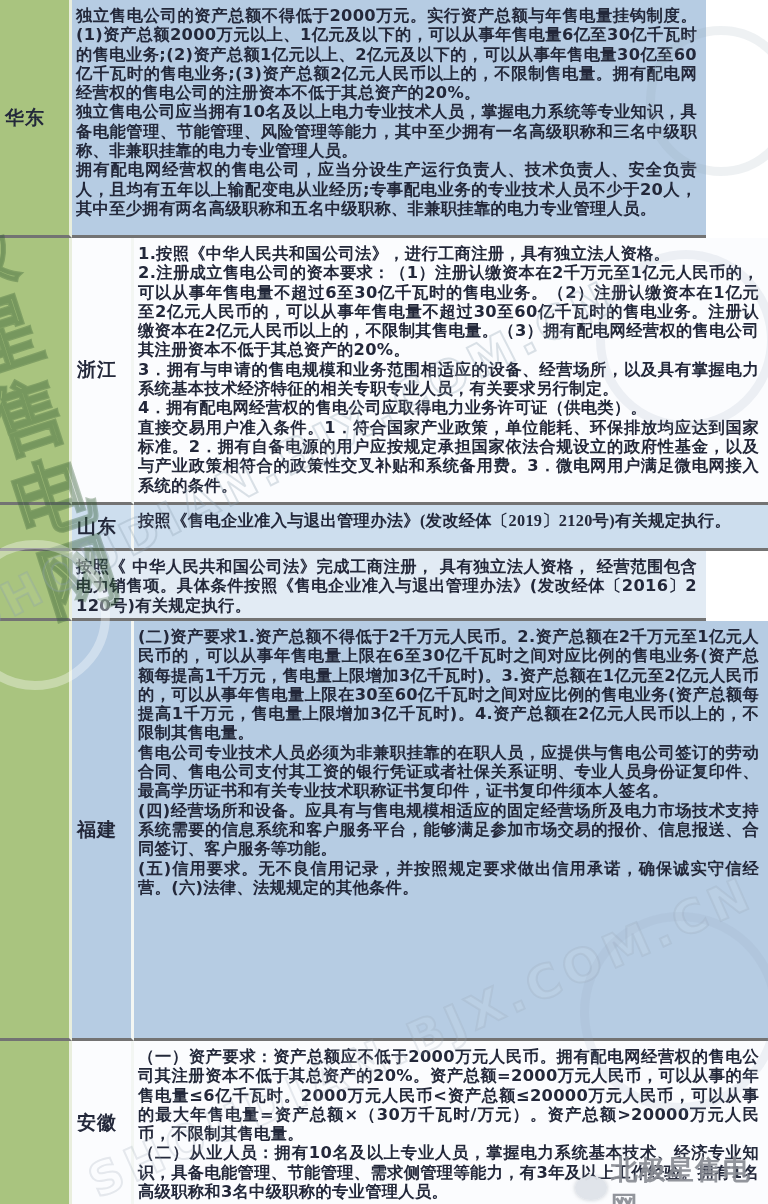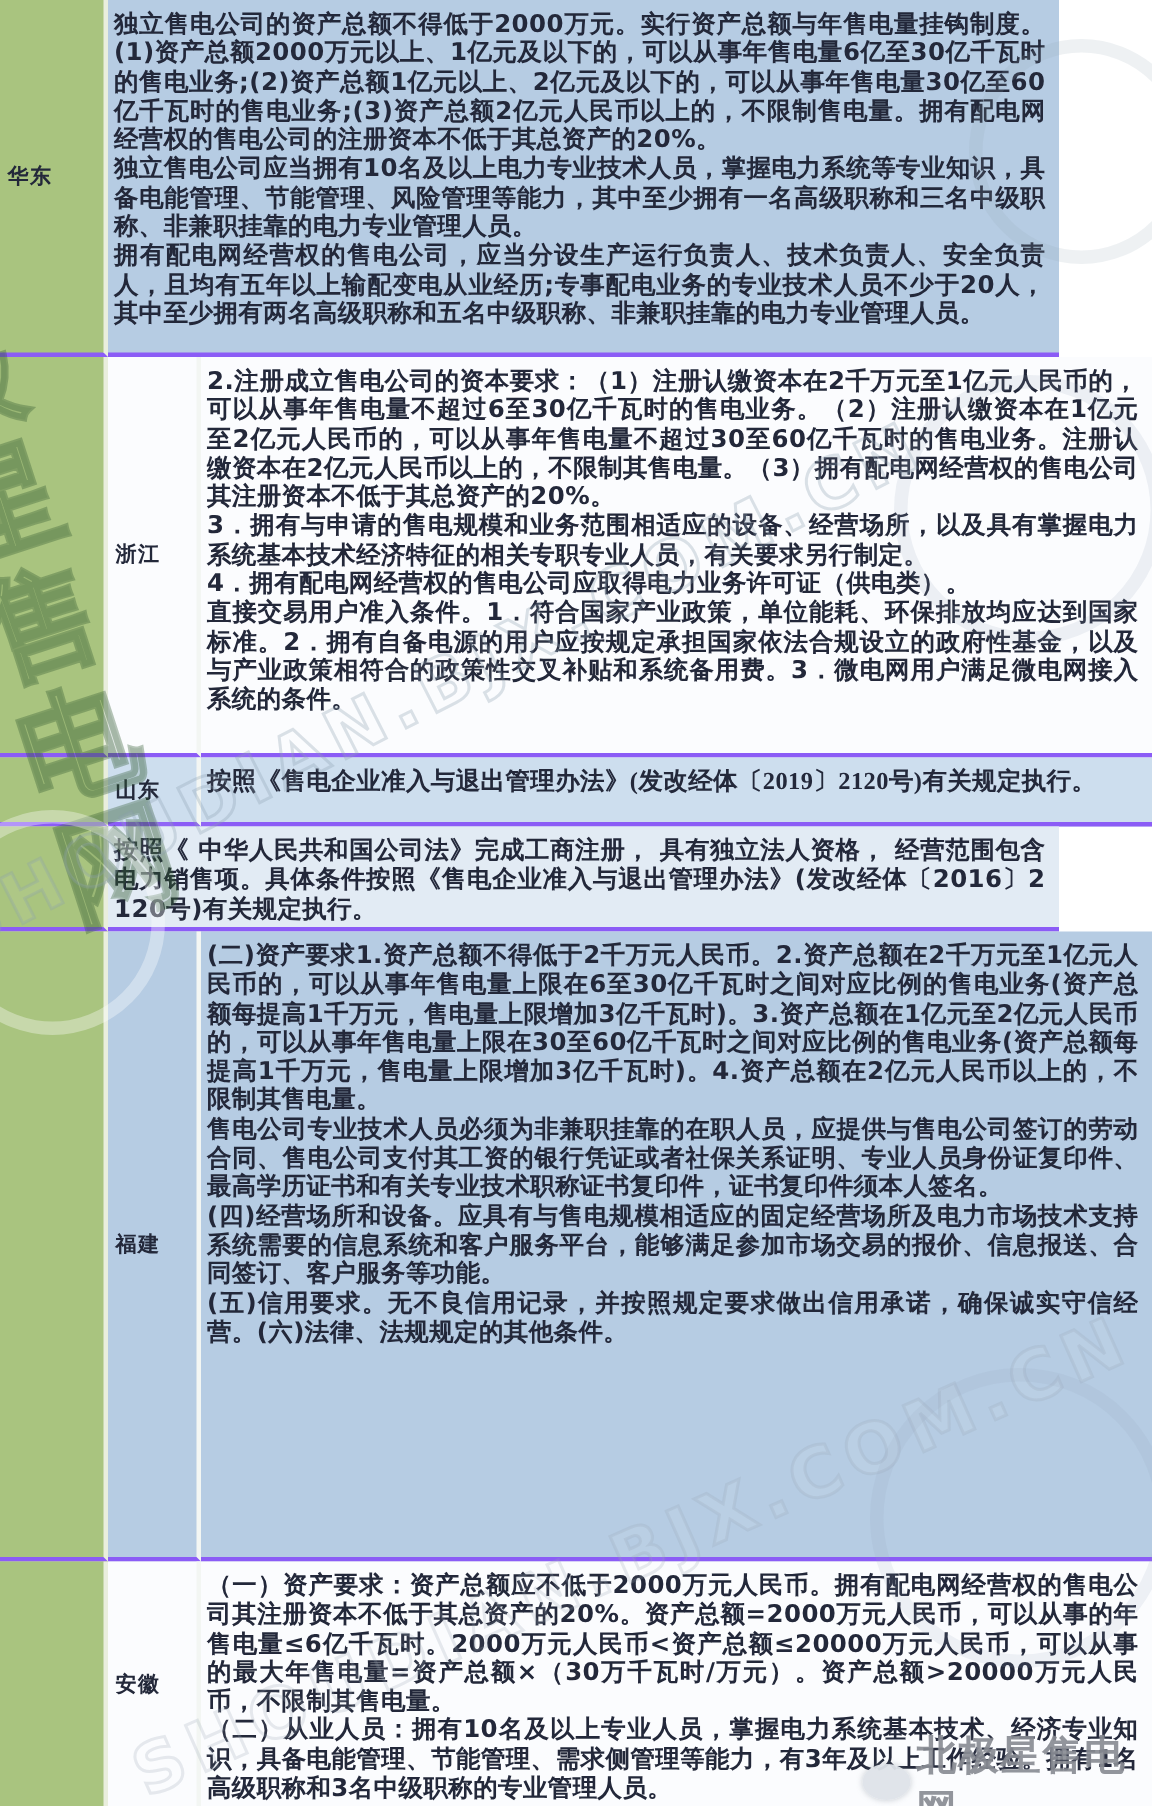--- a/index.html
+++ b/index.html
@@ -5,26 +5,26 @@
   html,body{margin:0;padding:0;background:#ffffff;}
   *{box-sizing:border-box;}
   body{font-family:"DejaVu Sans","Liberation Sans",sans-serif;}
   #stage{
     position:relative;width:768px;height:1204px;overflow:hidden;
     background:#ffffff;color:#23283a;
   }
   
   .tbl{position:absolute;left:0;top:0;width:768px;}
   .row{display:flex;width:768px;}
-  .cell{border-bottom:3px solid #8b5cf6;border-right:3px solid #f3f6f3;overflow:hidden;}
+  .cell{border-bottom:3px solid #737373;border-right:3px solid #f3f6f3;overflow:hidden;}
   .c-region{width:72px;background:#a9c47f;border-right-color:#e9eedd;
             display:flex;align-items:center;padding-left:5px;}
   .c-prov{width:62px;display:flex;align-items:center;padding-left:5px;}
   .c-text{width:634px;padding:6px 9px 0 4px;border-right:none;}
-  .label{font-size:14px;font-weight:bold;letter-spacing:1px;color:#23283a;}
+  .label{font-size:19px;font-weight:bold;letter-spacing:1px;color:#23283a;}
   .para{margin:0;font-size:16.3px;line-height:19.3px;font-weight:bold;
         letter-spacing:0.3px;text-align:justify;color:#23283a;
         word-break:break-all;}
   
   .r-jiangsu .cell{height:238px;}
   .r-zhejiang .cell{height:267px;}
   .r-shandong .cell{height:46px;font-family:Liberation Serif, serif;}
   .r-jiangxi .cell{height:70px;}
   .r-fujian .cell{height:420px;}
   .r-anhui .cell{height:163px;border-bottom:none;}
@@ -70,20 +70,21 @@
           <p class="para">拥有配电网经营权的售电公司，应当分设生产运行负责人、技术负责人、安全负责人，且均有五年以上输配变电从业经历;专事配电业务的专业技术人员不少于20人，其中至少拥有两名高级职称和五名中级职称、非兼职挂靠的电力专业管理人员。</p>
         </div>
     </div>
 
     <div class="row r-zhejiang">
       <div class="cell c-region"></div>
       <div class="cell c-prov bg-white">
         <span class="label">浙江</span>
       </div>
       <div class="cell c-text bg-white">
+          <p class="para">1.按照《中华人民共和国公司法》，进行工商注册，具有独立法人资格。</p>
           <p class="para">2.注册成立售电公司的资本要求：（1）注册认缴资本在2千万元至1亿元人民币的，可以从事年售电量不超过6至30亿千瓦时的售电业务。（2）注册认缴资本在1亿元至2亿元人民币的，可以从事年售电量不超过30至60亿千瓦时的售电业务。注册认缴资本在2亿元人民币以上的，不限制其售电量。（3）拥有配电网经营权的售电公司其注册资本不低于其总资产的20%。</p>
           <p class="para">3．拥有与申请的售电规模和业务范围相适应的设备、经营场所，以及具有掌握电力系统基本技术经济特征的相关专职专业人员，有关要求另行制定。</p>
           <p class="para">4．拥有配电网经营权的售电公司应取得电力业务许可证（供电类）。</p>
           <p class="para">直接交易用户准入条件。1．符合国家产业政策，单位能耗、环保排放均应达到国家标准。2．拥有自备电源的用户应按规定承担国家依法合规设立的政府性基金，以及与产业政策相符合的政策性交叉补贴和系统备用费。3．微电网用户满足微电网接入系统的条件。</p>
         </div>
     </div>
 
     <div class="row r-shandong">
       <div class="cell c-region"></div>
       <div class="cell c-prov bg-lightblue">

